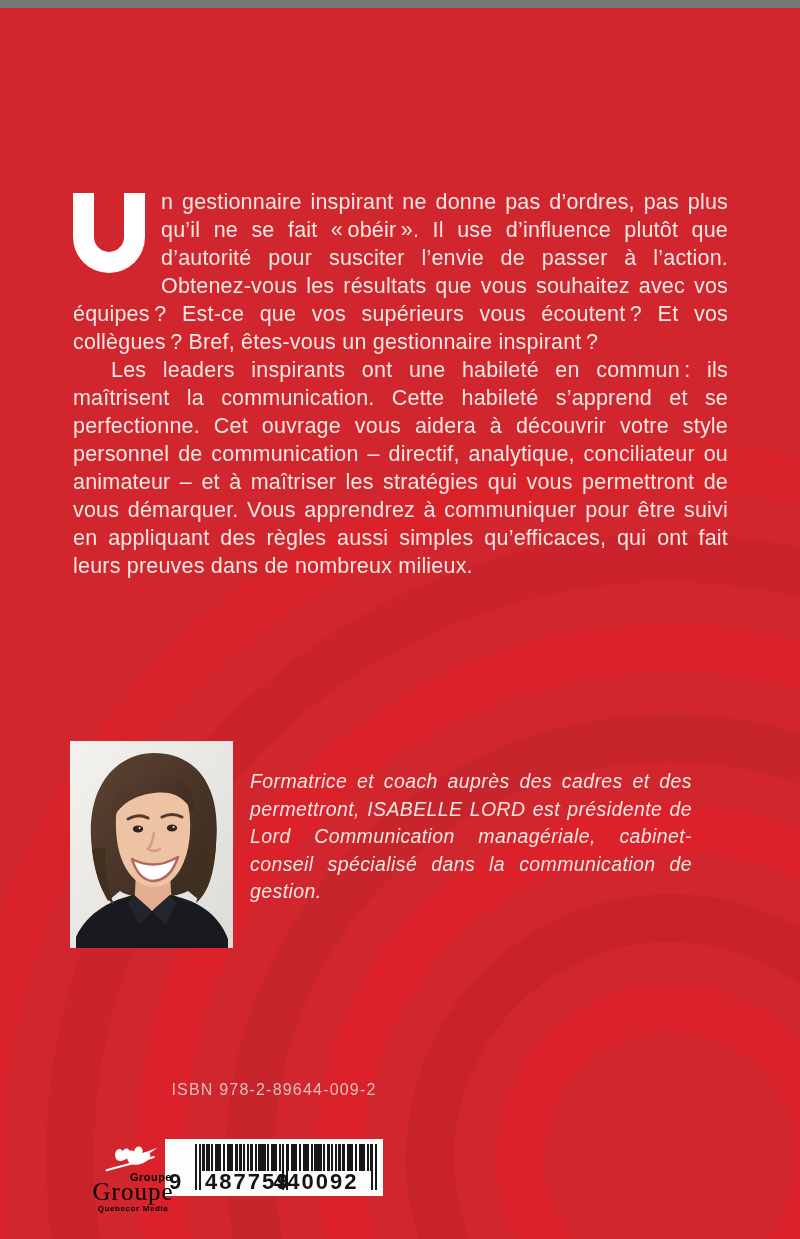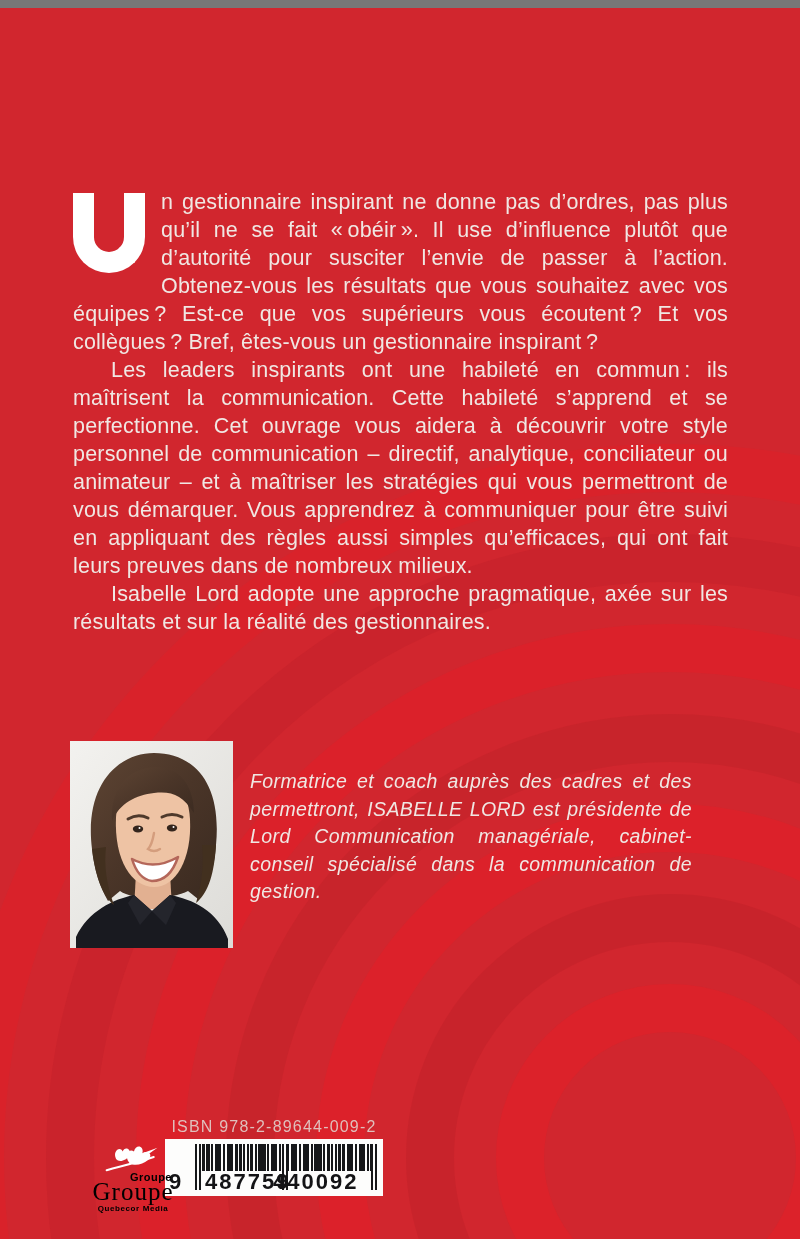--- a/index.html
+++ b/index.html
@@ -48,21 +48,21 @@
     font-style:italic;
     font-size:19.5px;line-height:27.5px;
     text-align:justify;
     letter-spacing:.4px;
   }
   .bio p{margin:0;}
   .bio .site{margin-top:27px;text-align:left;}
 
   
   .isbn-label{
-    position:absolute;left:155px;top:1110px;width:238px;
+    position:absolute;left:155px;top:1073px;width:238px;
     text-align:center;
     color:#e0bfbc;
     font-size:16px;letter-spacing:1.2px;
   }
   .barcode-box{
     position:absolute;left:165px;top:1131px;width:218px;height:57px;
     background:#fdfdfc;
   }
   .bars{
     position:absolute;left:30px;right:12px;top:5px;height:34px;
@@ -132,21 +132,20 @@
       <circle cx="670" cy="1150" r="600" stroke="#bb2028" stroke-opacity="0.32"></circle>
       <circle cx="670" cy="1150" r="690" stroke="#e71d25" stroke-opacity="0.40"></circle>
     </g>
   </svg>
 
   <div class="blurb">
     <p>
       <span class="dropcap-shape"></span><span class="sr-only">U</span><span>n gestionnaire inspirant ne donne pas d’ordres, pas plus qu’il ne se fait « obéir ». Il use d’influence plutôt que d’autorité pour susciter l’envie de passer à l’action. Obtenez-vous les résultats que vous souhaitez avec vos équipes ? Est-ce que vos supérieurs vous écoutent ? Et vos collègues ? Bref, êtes-vous un gestionnaire inspirant ?</span>
     </p>
     <p class="indent">Les leaders inspirants ont une habileté en commun : ils maîtrisent la communication. Cette habileté s’apprend et se perfectionne. Cet ouvrage vous aidera à découvrir votre style personnel de communication – directif, analytique, conciliateur ou animateur – et à maîtriser les stratégies qui vous permettront de vous démarquer. Vous apprendrez à communiquer pour être suivi en appliquant des règles aussi simples qu’efficaces, qui ont fait leurs preuves dans de nombreux milieux.</p>
-    <p class="indent">Isabelle Lord adopte une approche pragmatique, axée sur les résultats et sur la réalité des gestionnaires.</p>
   </div>
 
   <div class="author-photo">
     <svg viewBox="0 0 163 207" width="163" height="207" xmlns="http://www.w3.org/2000/svg">
       <defs>
         <linearGradient id="pbg" x1="0" y1="0" x2="1" y2="1">
           <stop offset="0" stop-color="#f3f2ef"></stop>
           <stop offset="1" stop-color="#dddcd8"></stop>
         </linearGradient>
         <linearGradient id="hairg" x1="0" y1="0" x2="1" y2="1">

